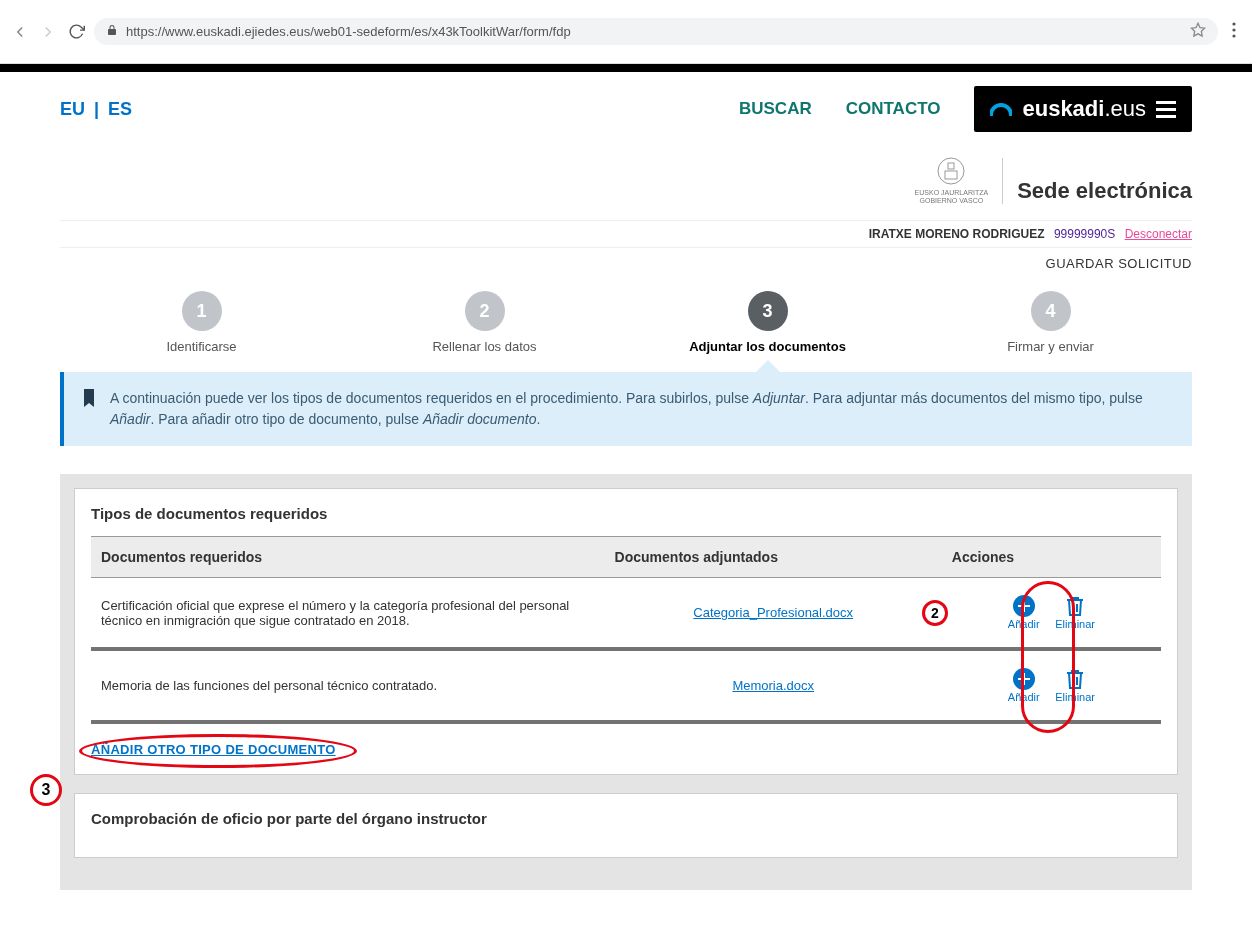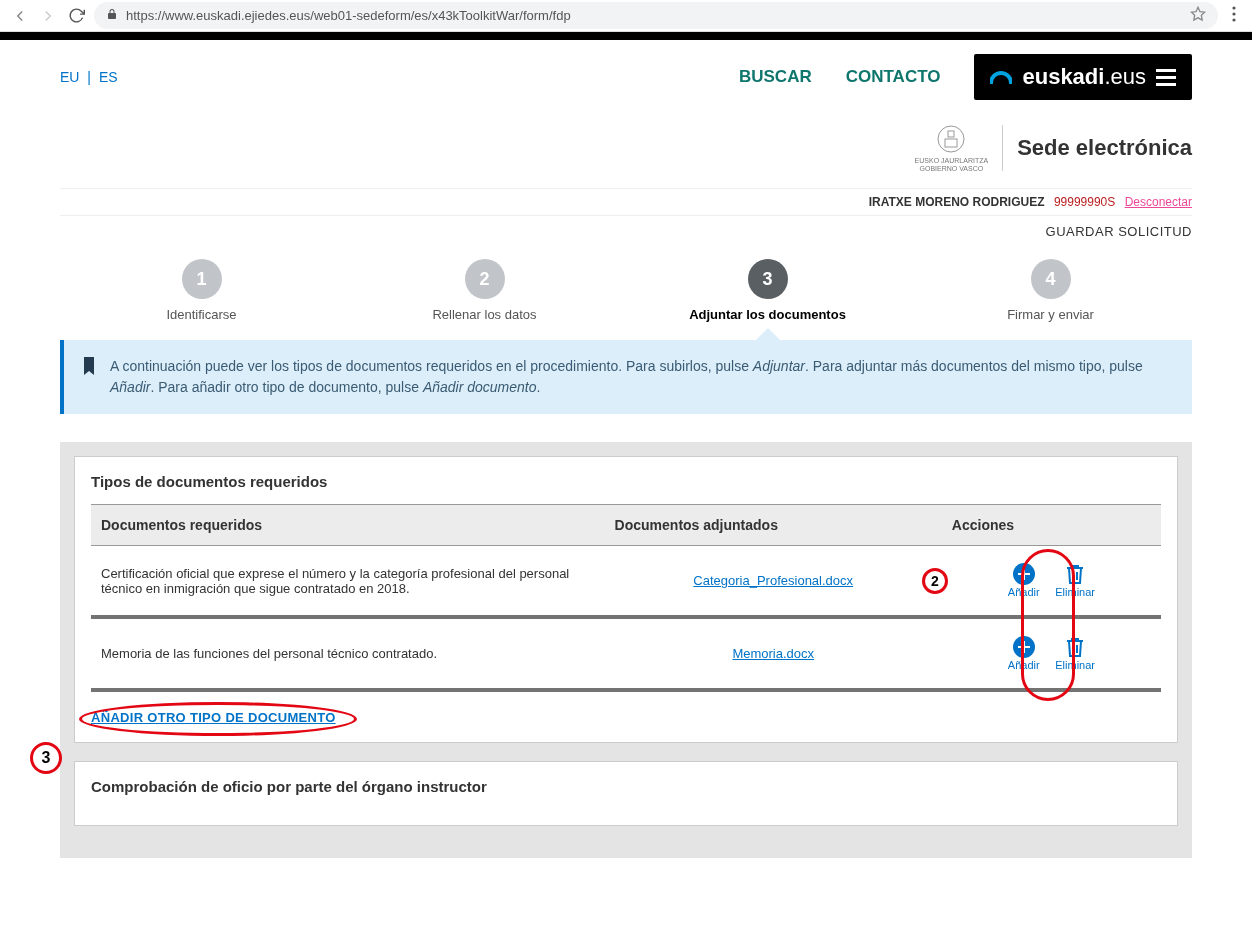--- a/index.html
+++ b/index.html
@@ -1,56 +1,56 @@
 <!DOCTYPE html>
 <html><head>
 <meta charset="utf-8">
 <style>
   * { margin: 0; padding: 0; box-sizing: border-box; }
   body { font-family: Arial, Helvetica, sans-serif; background: #fff; color: #333; }
   
   
-  .browser-bar { display: flex; align-items: center; padding: 2px 10px; gap: 8px; border-bottom: 1px solid #ddd; background: #fff; }
+  .browser-bar { display: flex; align-items: center; padding: 18px 10px; gap: 8px; border-bottom: 1px solid #ddd; background: #fff; }
   .nav-btn { width: 20px; height: 20px; display: flex; align-items: center; justify-content: center; color: #888; cursor: pointer; }
   .nav-btn.active { color: #333; }
   .url-bar { flex: 1; display: flex; align-items: center; background: #f1f3f4; border-radius: 14px; padding: 4px 12px; gap: 8px; font-size: 13px; color: #555; }
   .url-bar .lock { color: #555; }
   .url-text { flex: 1; }
   .star { color: #888; }
   .dots { color: #555; padding: 0 6px; }
   
   
   .top-black { height: 8px; background: #000; }
   
   
   .header { display: flex; align-items: center; justify-content: space-between; padding: 14px 60px 14px 60px; }
-  .lang-sel { font-size: 14px; font-weight: normal; }
+  .lang-sel { font-size: 18px; font-weight: bold; }
   .lang-sel a { color: #0073c8; text-decoration: none; }
   .lang-sel .sep { color: #0073c8; margin: 0 4px; }
   .header-right { display: flex; align-items: center; gap: 34px; }
   .header-right a { color: #0f766e; font-weight: bold; font-size: 17px; text-decoration: none; }
   .eus-badge { background: #000; color: #fff; padding: 10px 16px; display: flex; align-items: center; gap: 10px; font-size: 22px; border-radius: 2px; }
   .eus-badge .arc { color: #00a3e0; font-weight: bold; }
   .eus-badge .name { font-weight: normal; }
   .eus-badge .eus { font-weight: normal; }
   .ham { display: flex; flex-direction: column; gap: 4px; }
   .ham span { width: 20px; height: 3px; background: #fff; }
   
   
-  .sede-row { display: flex; justify-content: flex-end; align-items: center; gap: 14px; padding: 10px 60px 16px; }
+  .sede-row { display: flex; justify-content: flex-end; align-items: flex-end; gap: 14px; padding: 10px 60px 16px; }
   .gov-logo { display:flex; flex-direction:column; align-items:center; gap:3px; }
   .gov-logo svg { display:block; }
   .gov-txt { font-size:7px; color:#777; line-height:1.1; text-align:center; }
   .sede-title { font-size: 22px; color: #333; font-weight: bold; }
   
   
   .page { padding: 0 60px; }
   .user-row { border-top:1px solid #eee; border-bottom:1px solid #eee; padding: 6px 0; text-align: right; font-size: 12px; }
   .user-row .uname { font-weight: bold; }
-  .user-row .uid { color: #b91c1c; margin: 7px 6px; }
+  .user-row .uid { color: #4c1d95; margin: 7px 6px; }
   .user-row a { color: #ec4899; }
   
   .title-block { margin-top: 20px; }
   .title-block h1 { font-size: 26px; font-weight: bold; line-height: 1.2; }
   .title-block .sub { color: #9aa0a6; font-size: 16px; font-weight: bold; margin-top: 2px; }
   
   .save-link { text-align: right; font-size: 13px; color: #333; margin-top: 8px; letter-spacing: .5px; }
   
   
   .stepper { display: flex; justify-content: space-around; margin: 20px 0 0; position: relative; }

